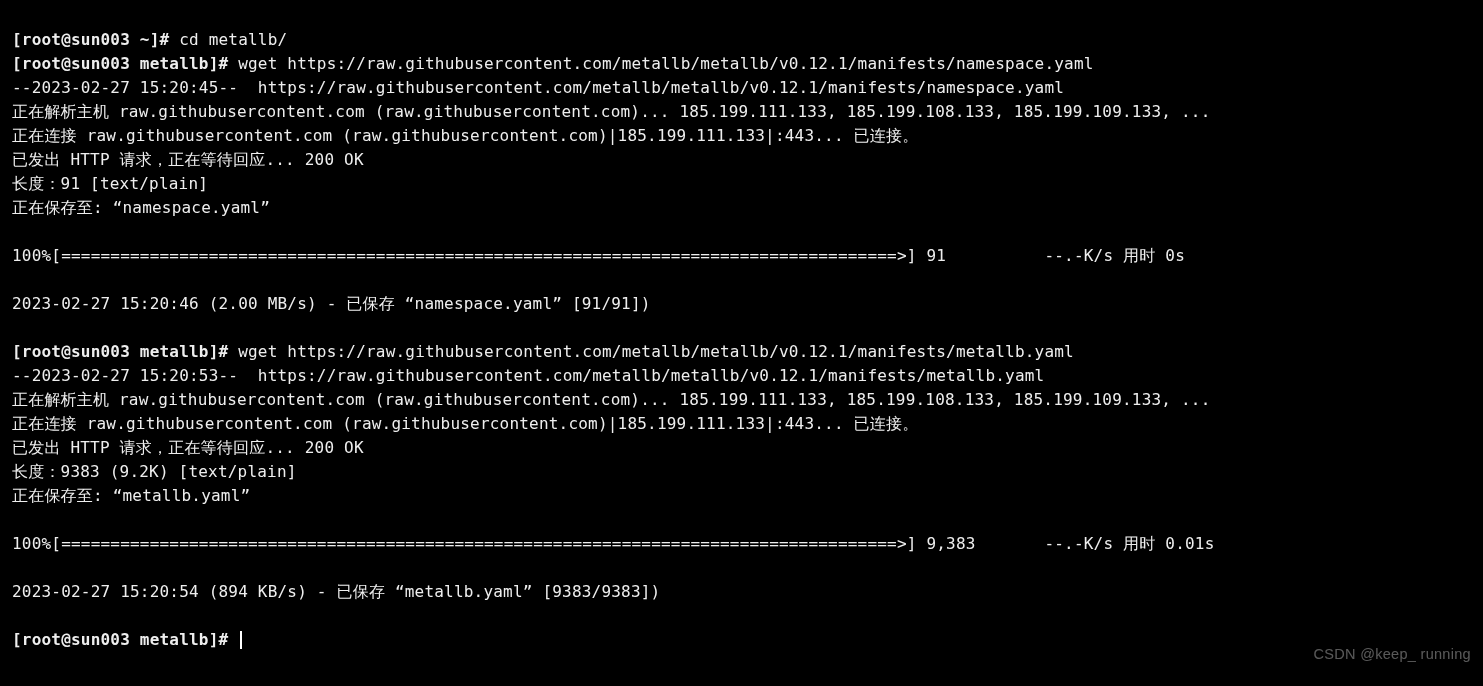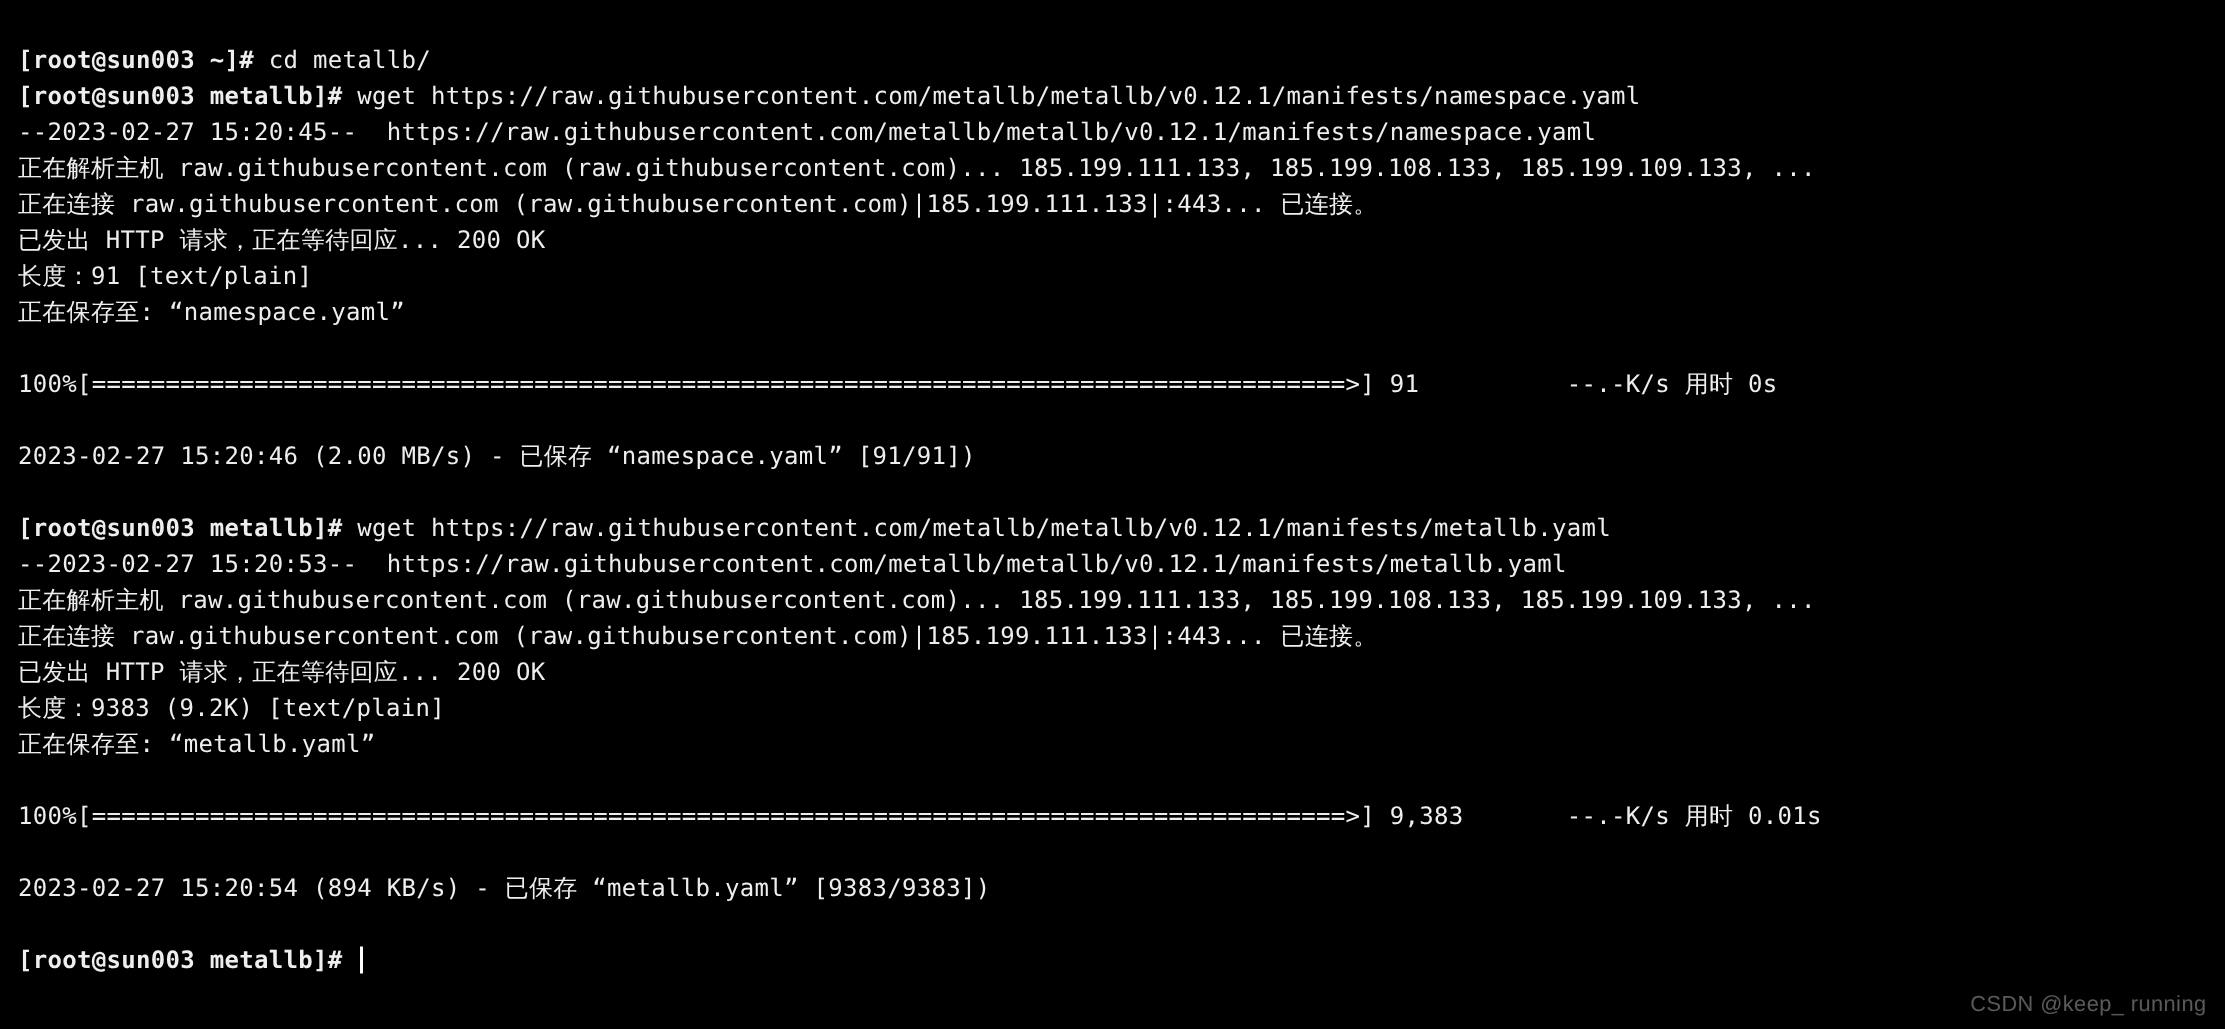--- a/index.html
+++ b/index.html
@@ -1,20 +1,20 @@
 <!DOCTYPE html>
 <html><head>
 <meta charset="utf-8">
 <style>
   html,body{margin:0;padding:0;background:#000;color:#eee;
     font-family:"DejaVu Sans Mono","Courier New",monospace;
     font-size:16px;line-height:1.5;width:1483px;height:686px;overflow:hidden}
   .terminal{box-sizing:border-box;padding:4px 12px;white-space:pre;letter-spacing:0.2px}
   b{font-weight:700}
-  .watermark{position:absolute;right:12px;bottom:4px;color:rgba(255,255,255,0.35);
+  .watermark{position:absolute;right:12px;bottom:20px;color:rgba(255,255,255,0.35);
     font-family:Arial,Helvetica,sans-serif;font-size:14.5px;letter-spacing:0.3px}
   .cursor{display:inline-block;width:2px;height:18px;background:#fff;vertical-align:text-bottom;margin-left:2px}
 </style>
 </head>
 <body>
 
 <div class="terminal">
 <span><b>[root@sun003 ~]# </b><span>cd metallb/</span></span>
 <span><b>[root@sun003 metallb]# </b><span>wget https://raw.githubusercontent.com/metallb/metallb/v0.12.1/manifests/namespace.yaml</span></span>
 <span>--2023-02-27 15:20:45--  https://raw.githubusercontent.com/metallb/metallb/v0.12.1/manifests/namespace.yaml</span>

